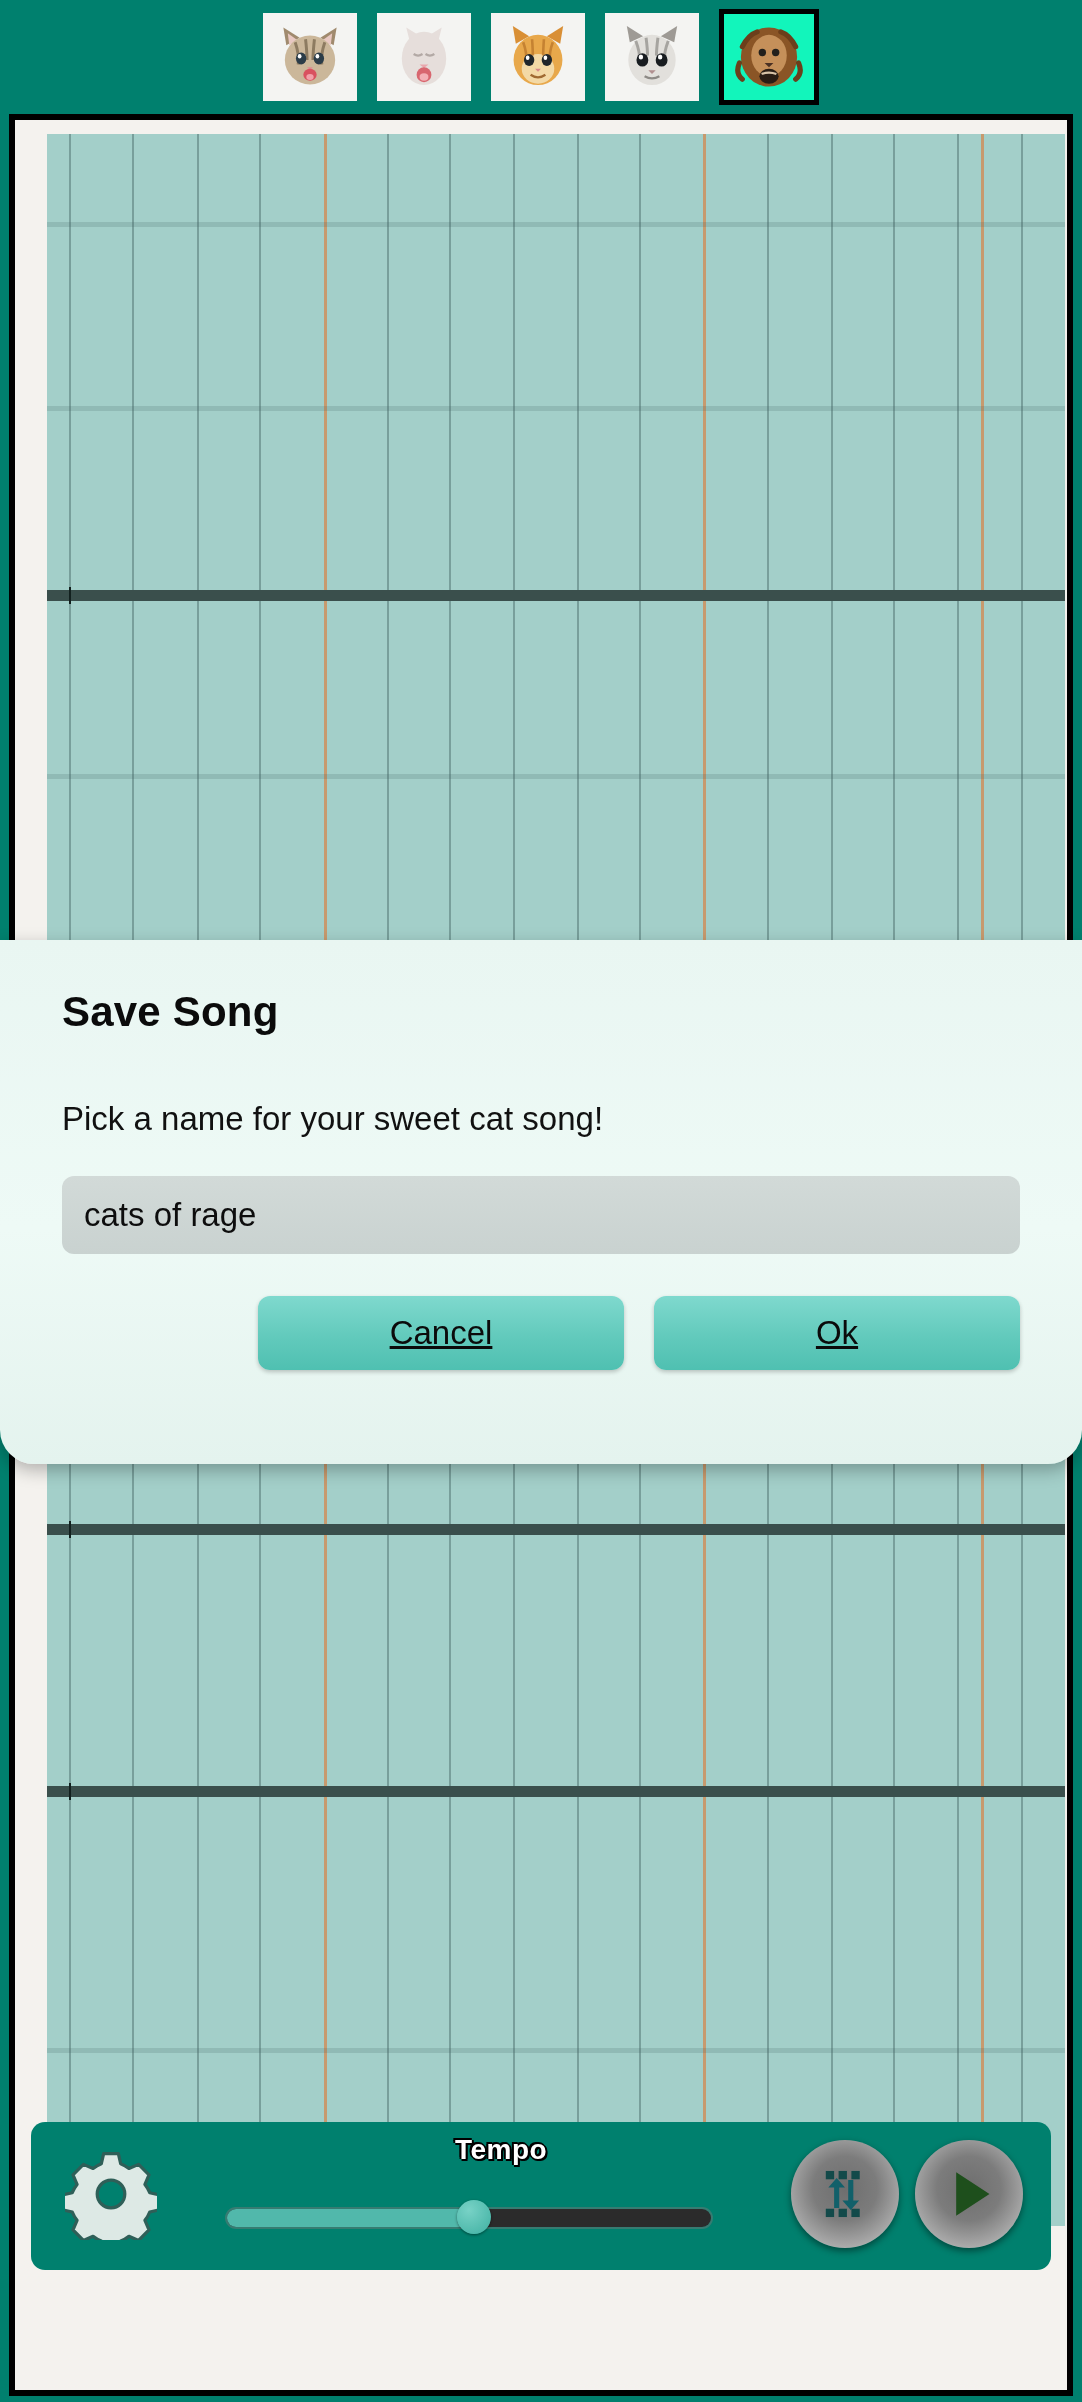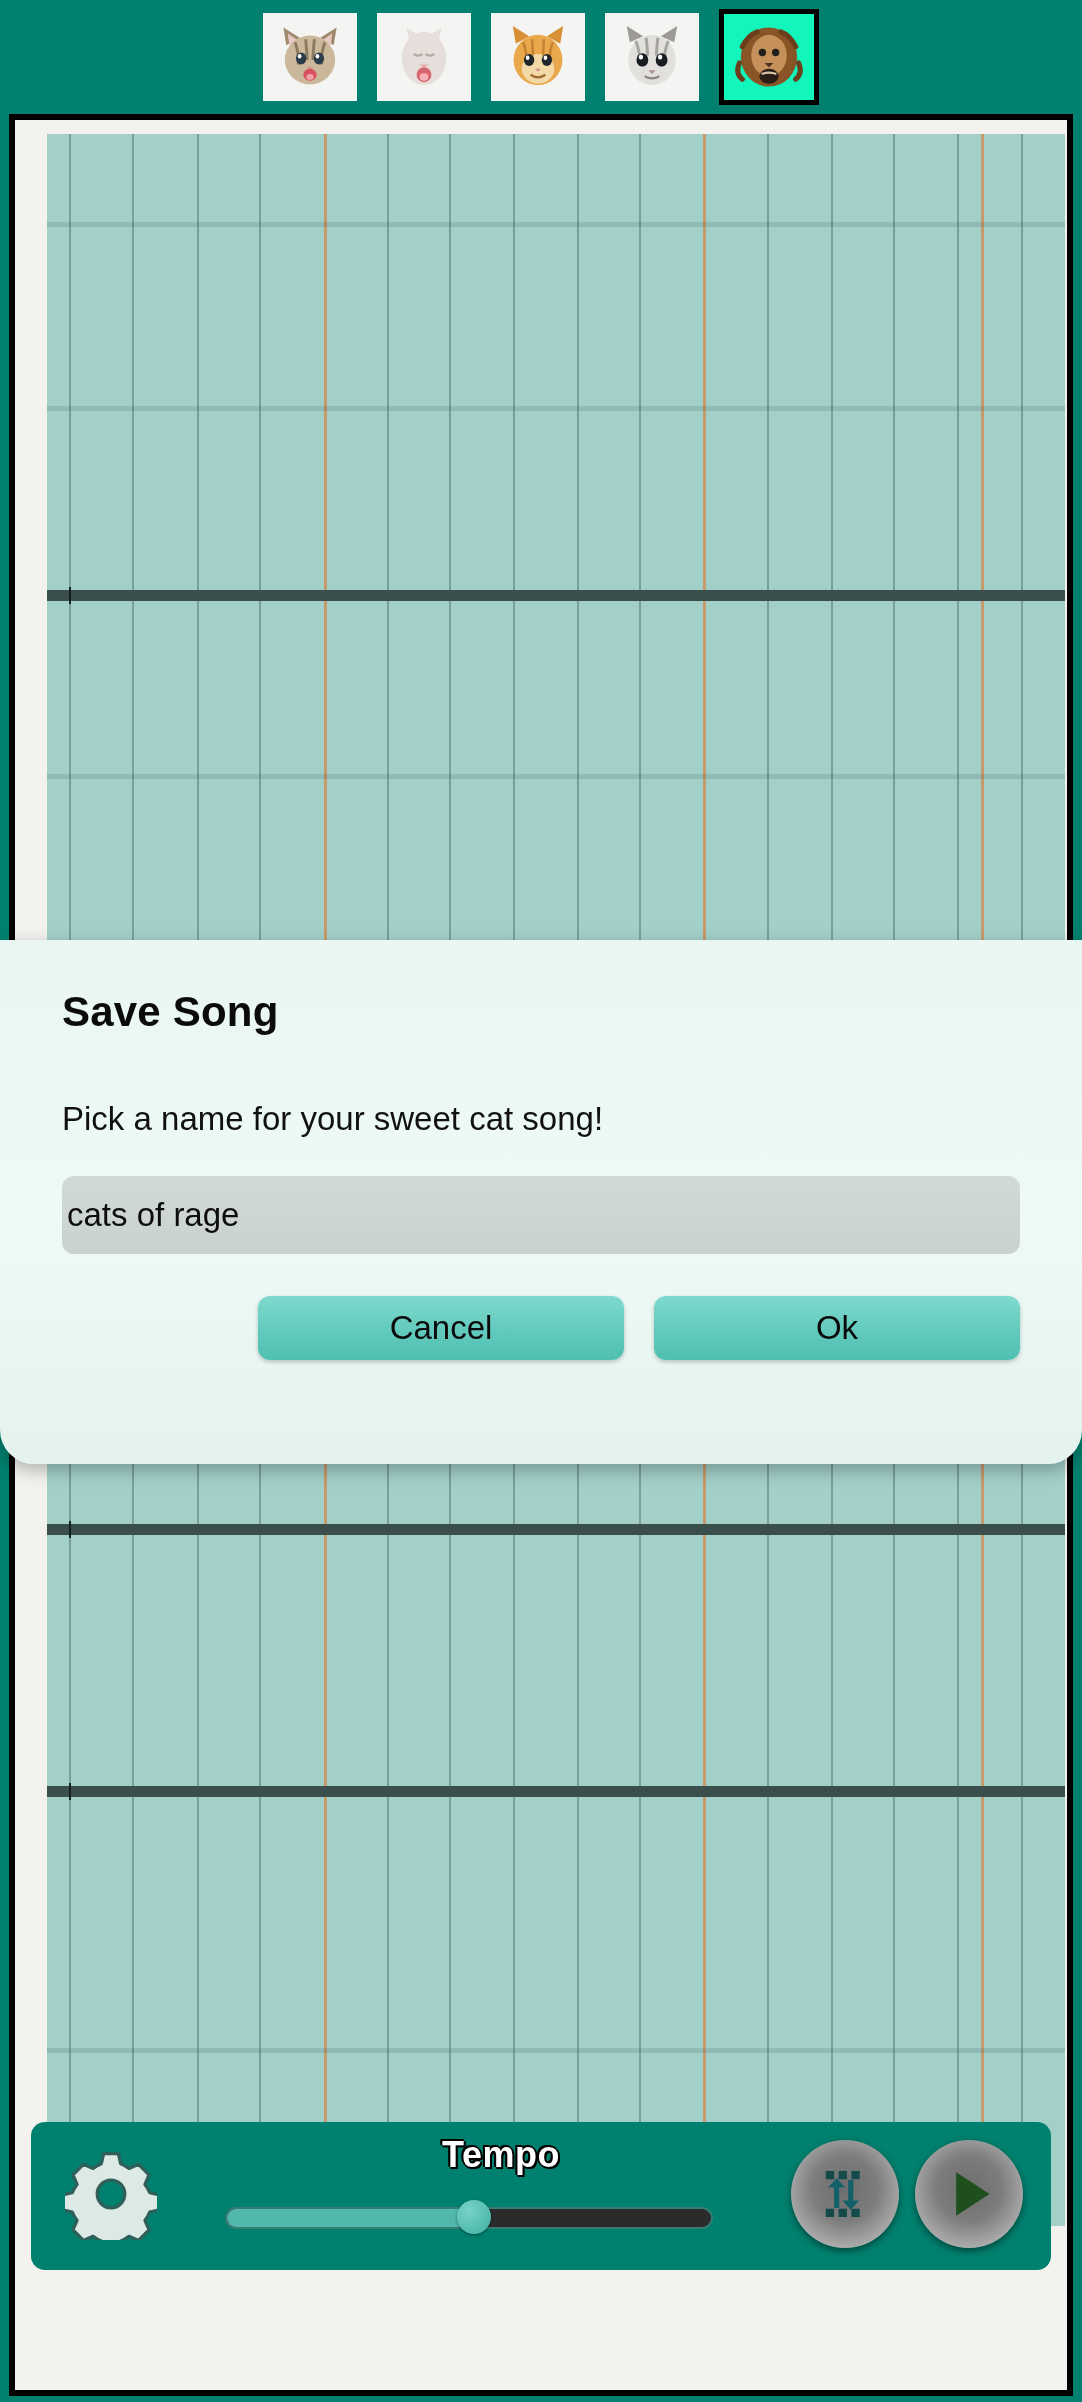--- a/index.html
+++ b/index.html
@@ -59,21 +59,21 @@
     background:#00806e;border-radius:14px;
   }
   #gear-btn{
     position:absolute;left:32px;top:24px;width:96px;height:96px;
     display:flex;align-items:center;justify-content:center;
   }
   #gear-btn svg{width:92px;height:92px;display:block;}
   #tempo-label{
     position:absolute;left:220px;top:12px;width:500px;
     text-align:center;
-    font-size:36px;font-weight:bold;color:#ffffff;
+    font-size:28px;font-weight:bold;color:#ffffff;
     text-shadow:-2px 0 #000,2px 0 #000,0 -2px #000,0 2px #000,2px 2px #000,-2px -2px #000;
     letter-spacing:.5px;
   }
   #tempo-slider{
     position:absolute;left:196px;top:78px;width:484px;height:34px;
   }
   .slider-track{
     position:absolute;left:0;top:9px;width:484px;height:18px;
     background:#2b2b2b;border-radius:9px;
     box-shadow:0 0 0 2px rgba(120,120,120,.45);
@@ -113,35 +113,36 @@
   }
   #dialog-message{
     font-size:33px;color:#111;margin-top:64px;
   }
   #song-name-input{
     margin-top:38px;
     width:100%;height:78px;
     background:linear-gradient(180deg,#d2dad8,#c9d2d0);
     border-radius:12px;
     display:flex;align-items:center;
-    box-sizing:border-box;padding-left:5px;
+    box-sizing:border-box;padding-left:22px;
     font-size:33px;color:#0d0d0d;
   }
   #dialog-buttons{
     margin-top:42px;
     display:flex;justify-content:flex-end;gap:30px;
   }
   .dlg-btn{
-    width:366px;height:64px;
+    width:366px;height:74px;
     border-radius:12px;
     background:linear-gradient(180deg,#7fd9ce 0%, #62cabc 55%, #4fc0b1 100%);
     box-shadow:0 2px 4px rgba(0,0,0,.22);
     display:flex;align-items:center;justify-content:center;
     font-size:33px;color:#0b0b0b;
     cursor:pointer;
+    text-decoration:underline;
   }
 </style>
 </head>
 <body>
 
 <div id="palette">
 
   <div class="cat-tile">
     <span class="cat-face">
       <svg viewBox="0 0 100 100">

